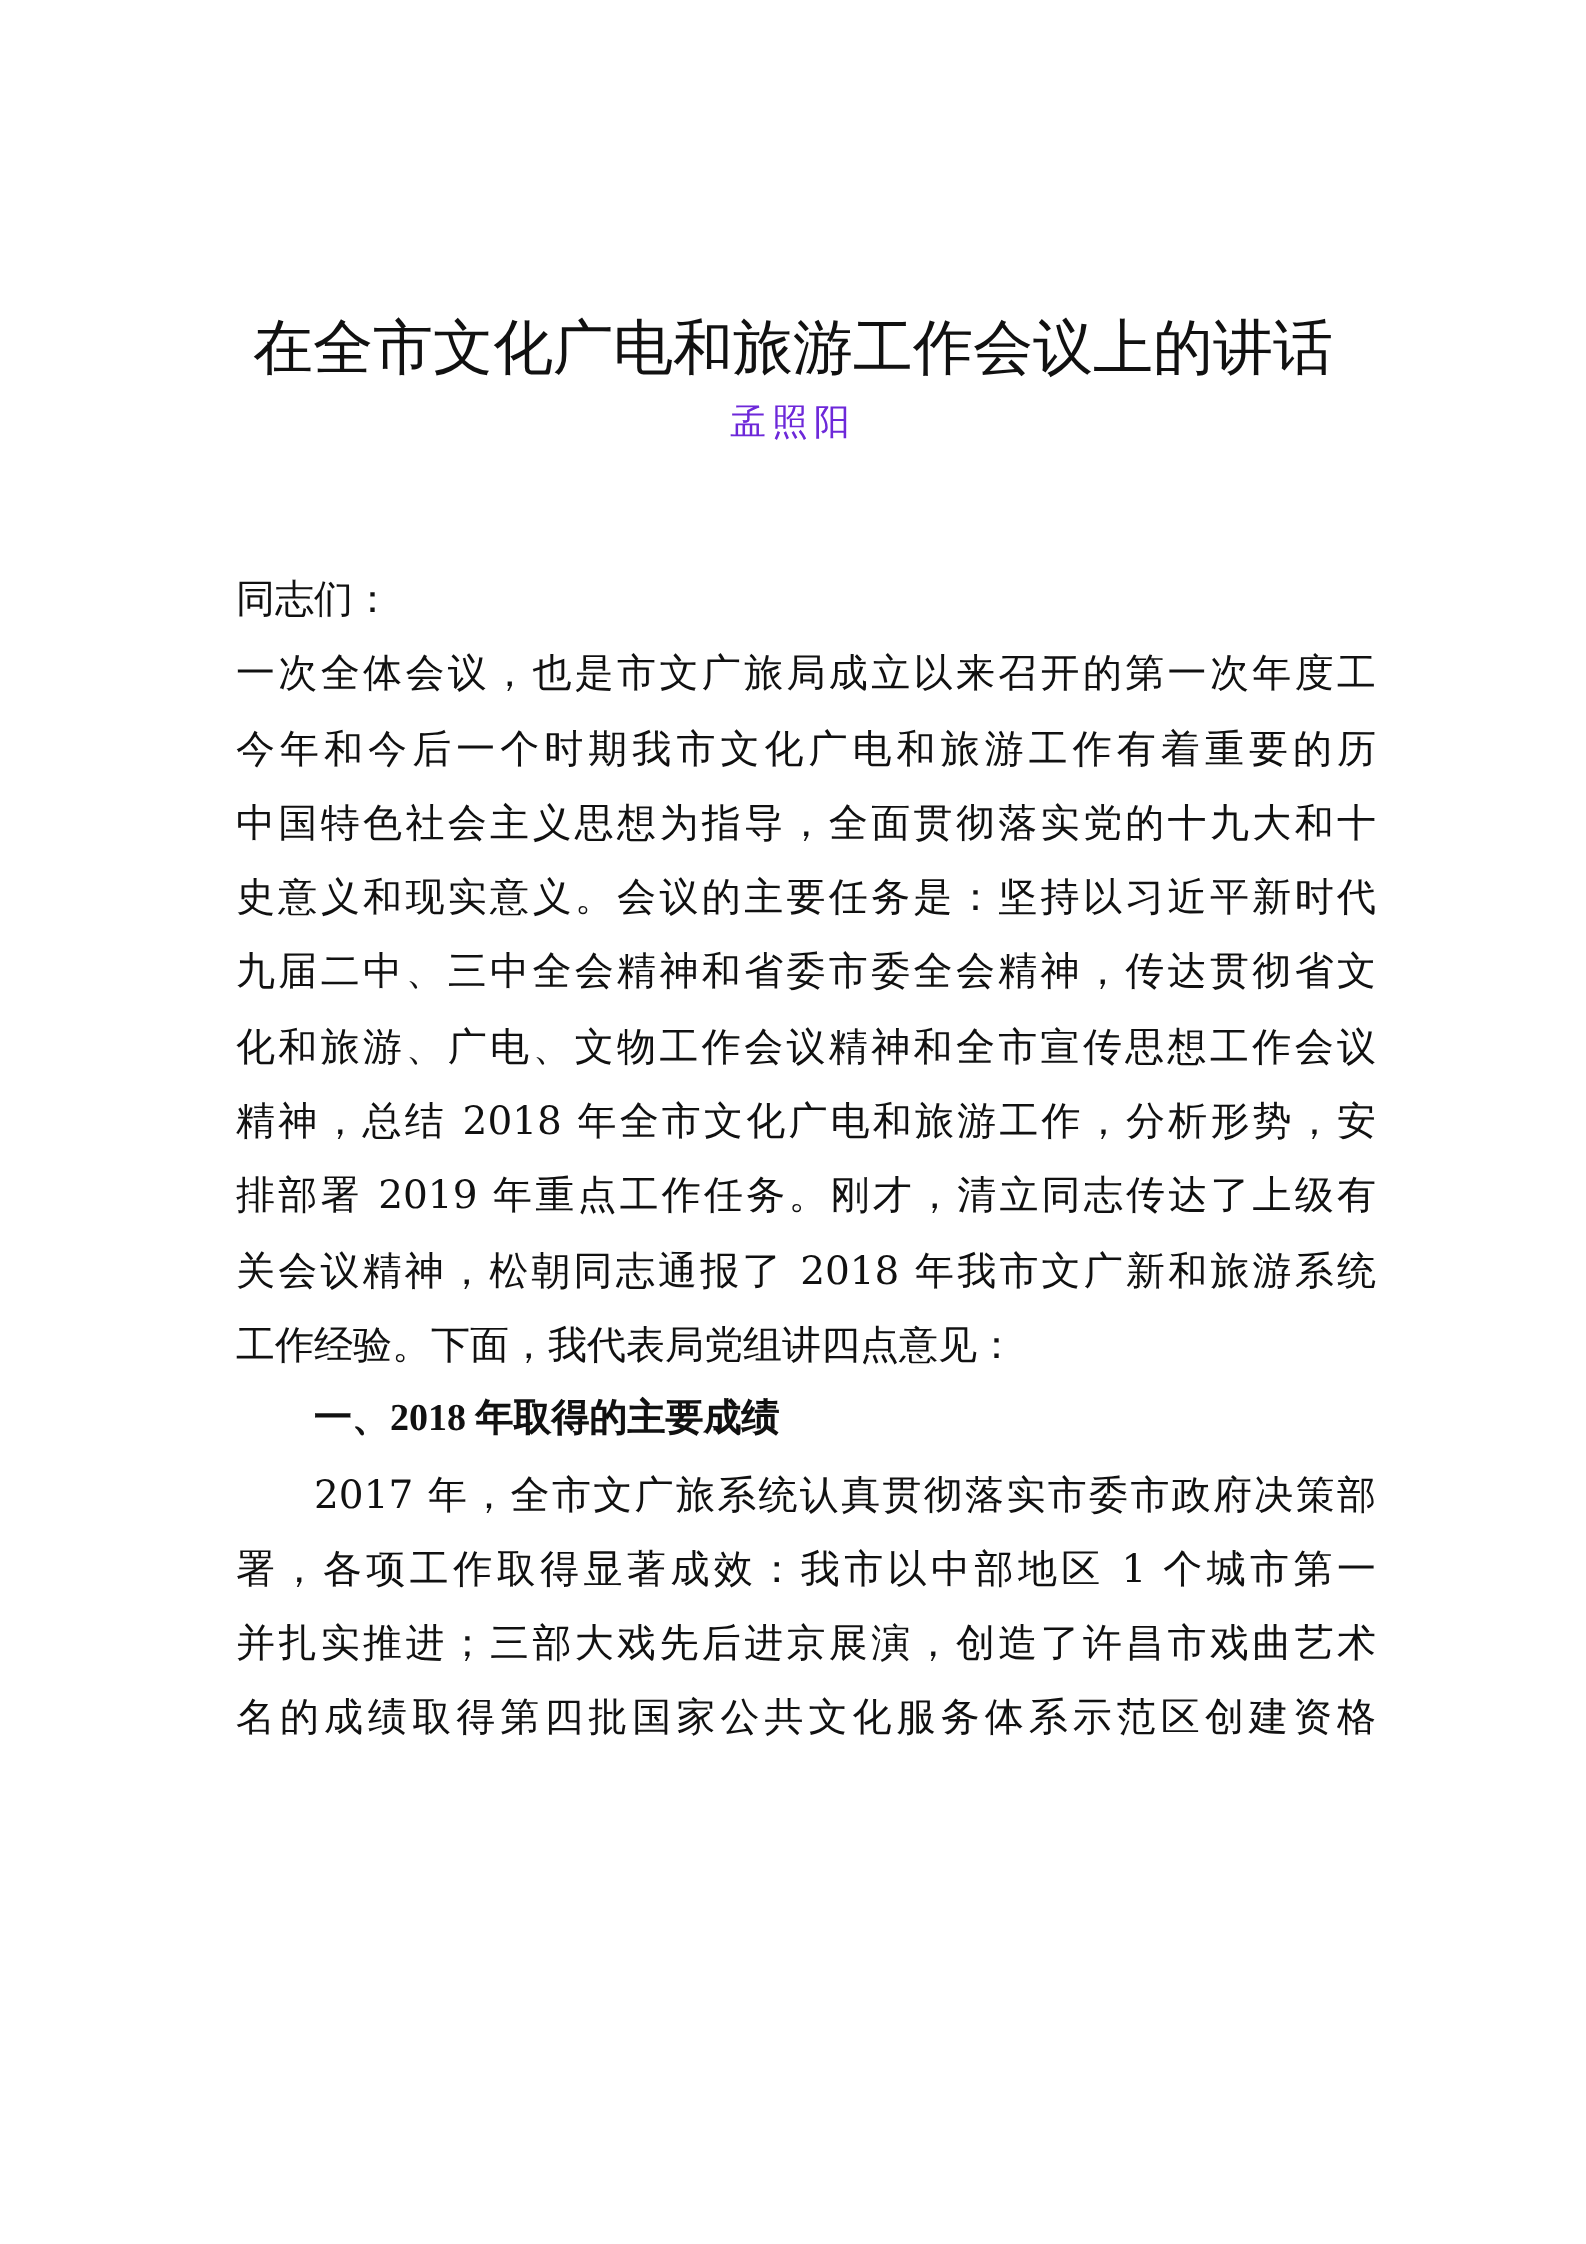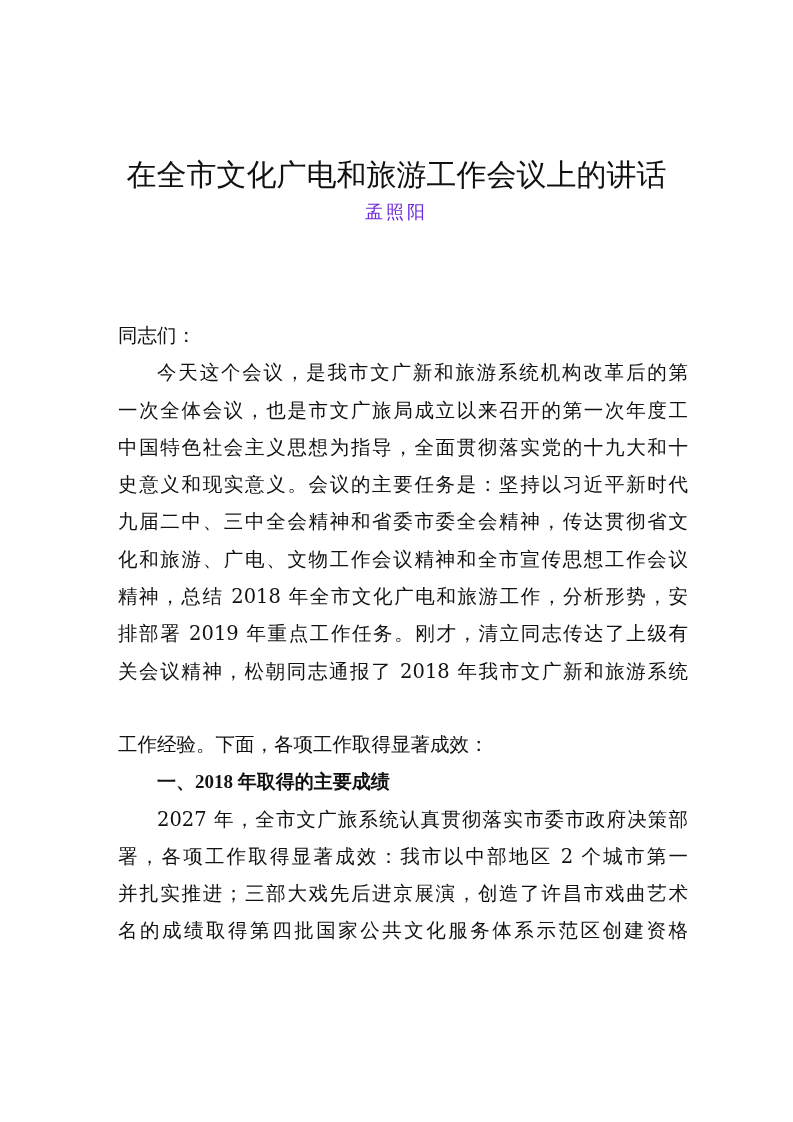--- a/index.html
+++ b/index.html
@@ -14,52 +14,52 @@
       position: absolute; left: 0; width: 793px; top: 200px; text-align: center;
       font-family: "DejaVu Serif", serif; font-size: 18px; line-height: 24px; color: #6d28d9;
       letter-spacing: 3px;
     }
     .body-lines { position: absolute; left: 118px; top: 281px; width: 570px; }
     .line {
       font-family: "DejaVu Serif", serif; font-size: 19.5px; height: 37.3px; line-height: 37.3px;
       white-space: nowrap; color: #111;
       text-align: justify; text-align-last: justify;
     }
-    .line.last { text-align-last: left; margin-top: 36px; }
+    .line.last { text-align-last: left; }
     .line.indent { padding-left: 39px; }
     .line.heading {
       font-family: Liberation Serif, serif; font-weight: bold; font-size: 19px;
       padding-left: 39px; text-align-last: left;
     }
   </style>
 </head>
 <body>
 
 <div class="page">
   <div class="title">在全市文化广电和旅游工作会议上的讲话</div>
   <div class="author">孟照阳</div>
 
   <div class="body-lines">
     <div class="line last">同志们：</div>
 
     <div>
-      <div class="line indent">今天这个会议，是我市文广新和旅游系统机构改革后的第</div>
       <div class="line">一次全体会议，也是市文广旅局成立以来召开的第一次年度工</div>
+      <div class="line">今年和今后一个时期我市文化广电和旅游工作有着重要的历</div>
       <div class="line">中国特色社会主义思想为指导，全面贯彻落实党的十九大和十</div>
       <div class="line">史意义和现实意义。会议的主要任务是：坚持以习近平新时代</div>
       <div class="line">九届二中、三中全会精神和省委市委全会精神，传达贯彻省文</div>
       <div class="line">化和旅游、广电、文物工作会议精神和全市宣传思想工作会议</div>
       <div class="line">精神，总结 2018 年全市文化广电和旅游工作，分析形势，安</div>
       <div class="line">排部署 2019 年重点工作任务。刚才，清立同志传达了上级有</div>
       <div class="line">关会议精神，松朝同志通报了 2018 年我市文广新和旅游系统</div>
-      <div class="line last">工作经验。下面，各项工作取得显著成效：</div>
+      <div class="line last">工作经验。下面，我代表局党组讲四点意见：</div>
     </div>
 
     <div class="line heading">一、2018 年取得的主要成绩</div>
 
     <div>
-      <div class="line indent">2027 年，全市文广旅系统认真贯彻落实市委市政府决策部</div>
-      <div class="line">署，各项工作取得显著成效：我市以中部地区 2 个城市第一</div>
+      <div class="line indent">2017 年，全市文广旅系统认真贯彻落实市委市政府决策部</div>
+      <div class="line">署，各项工作取得显著成效：我市以中部地区 1 个城市第一</div>
       <div class="line">并扎实推进；三部大戏先后进京展演，创造了许昌市戏曲艺术</div>
       <div class="line">名的成绩取得第四批国家公共文化服务体系示范区创建资格</div>
     </div>
   </div>
 </div>
 
 </body></html>

